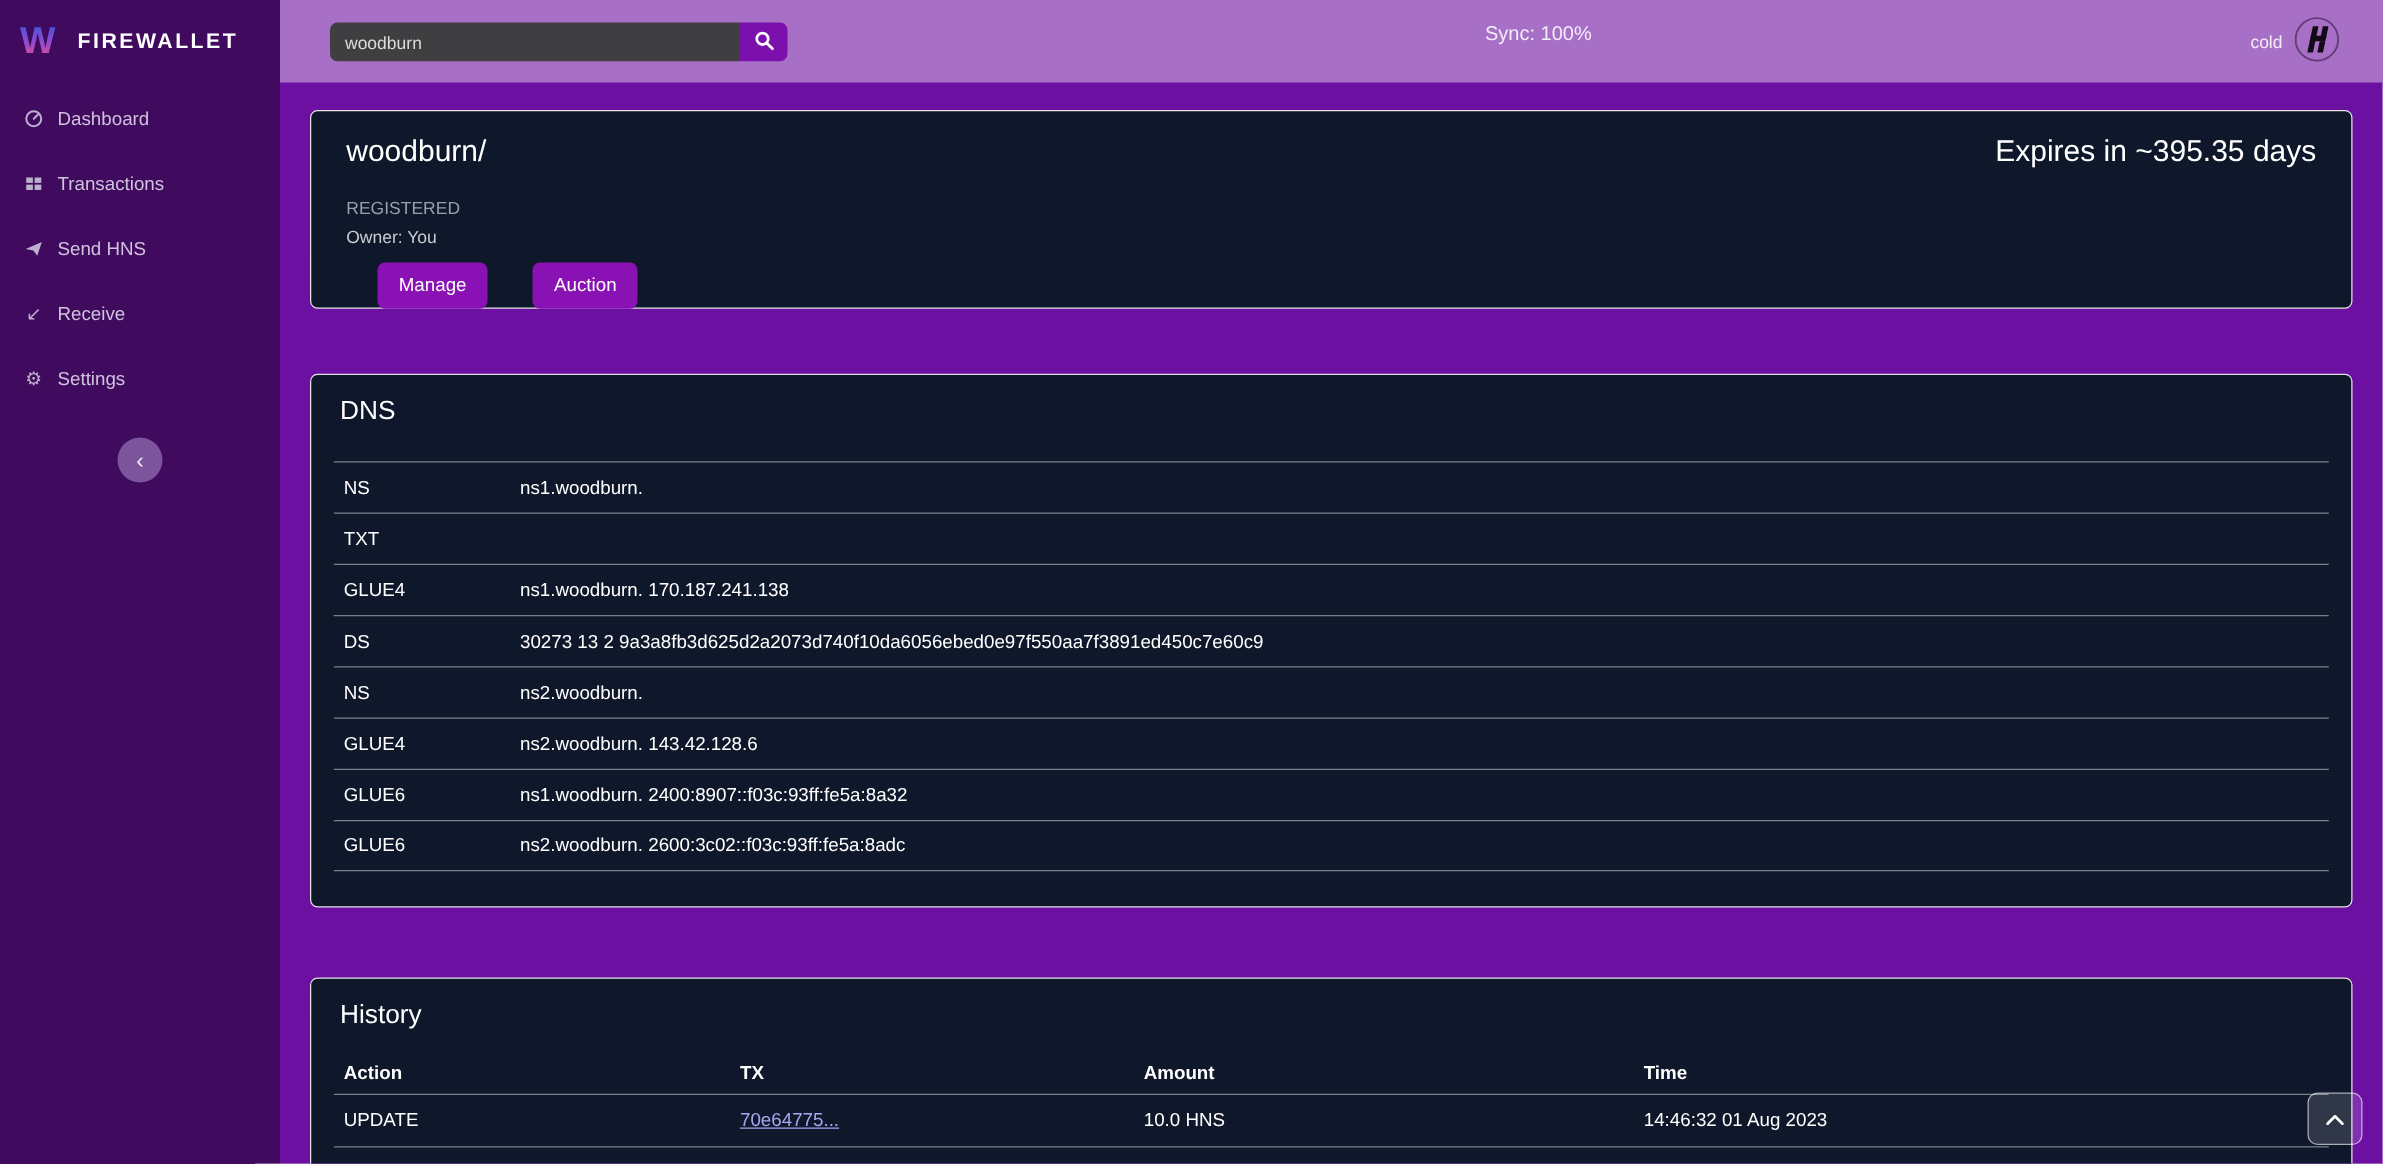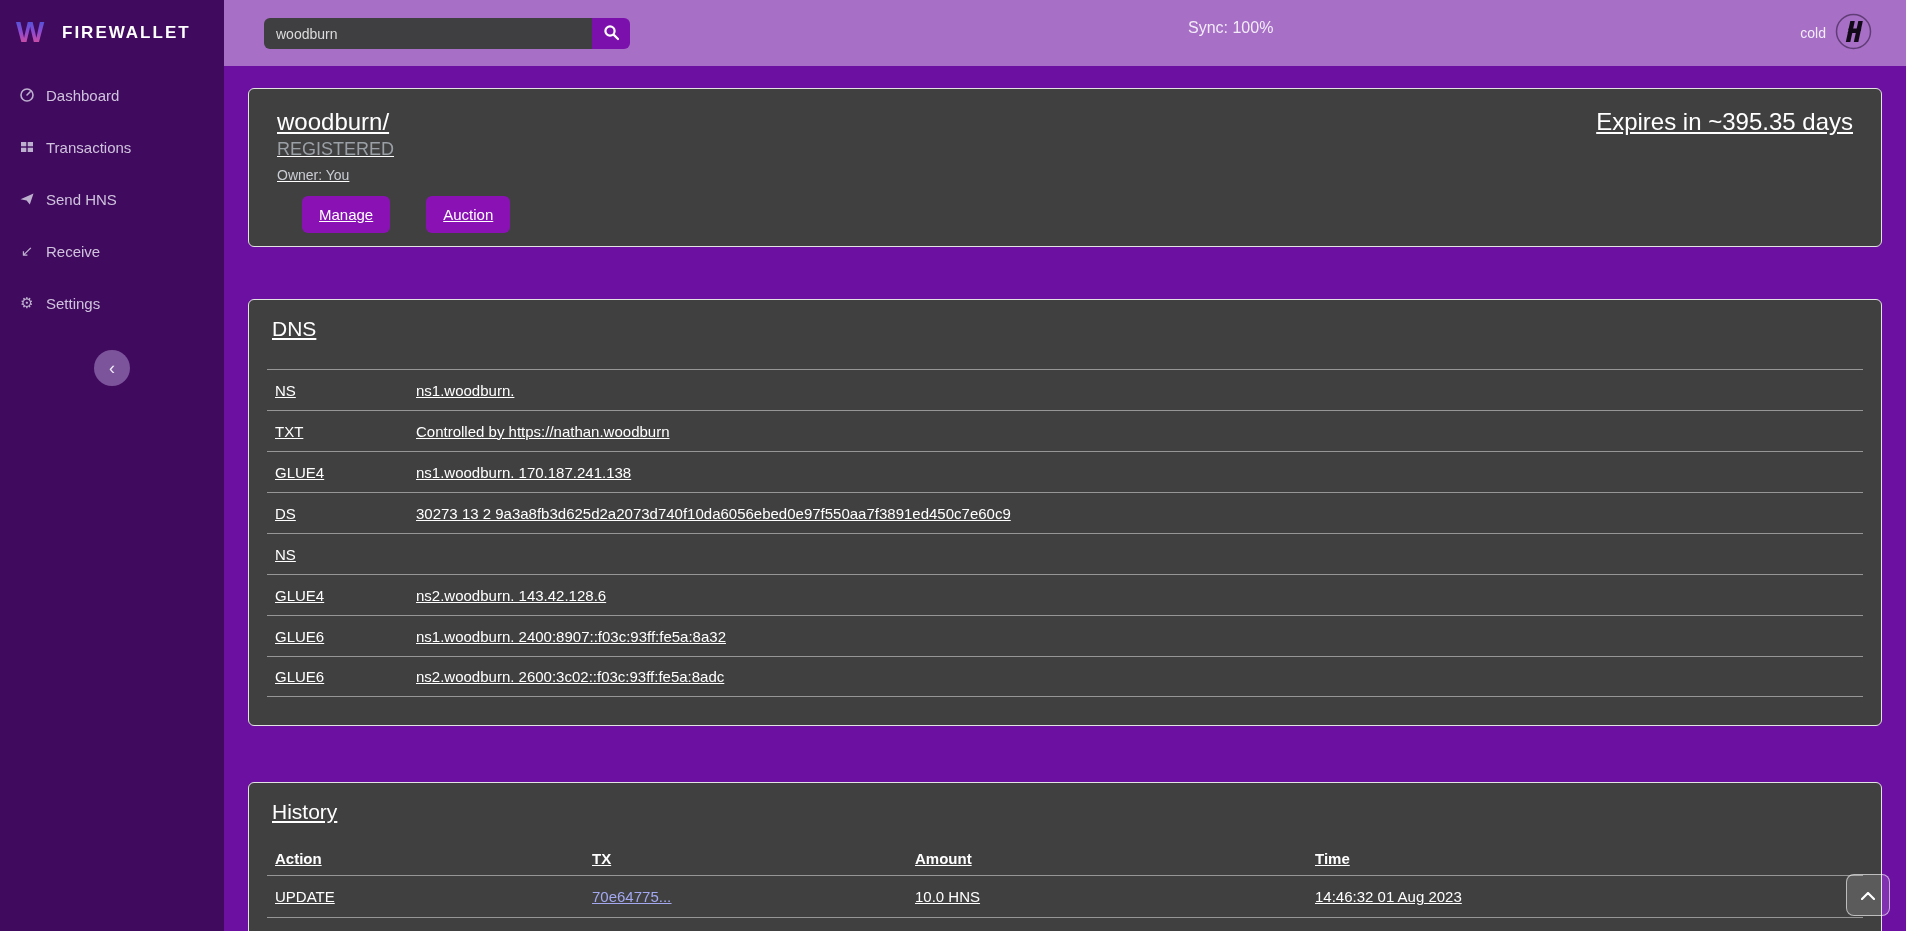--- a/index.html
+++ b/index.html
@@ -27,25 +27,25 @@
     border-radius:6px 0 0 6px; color:#dcdcdc; font-size:14px; padding:0 12px; }
   .search-btn { width:38px; height:31px; background:#7b10ad; border:none; border-radius:0 6px 6px 0;
     display:flex; align-items:center; justify-content:center; cursor:pointer; }
   .sync { position:absolute; left:964px; top:0; height:56px; display:flex; align-items:center;
     color:#f3ecf9; font-size:16px; }
   .wallet { position:absolute; right:34px; top:0; height:66px; display:flex; align-items:center;
     gap:9px; color:#f3ecf9; font-size:14px; cursor:pointer; }
 
   
   .main { flex:1; overflow:hidden; padding:22px 24px 0 24px; }
-  .card { background:#404040; border:1px solid #e3e3e3; border-radius:6px; color:#ffffff;text-decoration:underline; }
+  .card { background:#0f172a; border:1px solid #e3e3e3; border-radius:6px; color:#ffffff; }
 
   .domain-card { height:159px; padding:18px 28px; display:flex; justify-content:space-between; }
   .domain-title { font-size:24px; font-weight:400; line-height:30px; }
-  .domain-status { font-size:18px; color:#9aa0a6; margin-top:2px; }
+  .domain-status { font-size:14px; color:#9aa0a6; margin-top:21px; }
   .domain-owner { font-size:14px; color:#c9cdd3; margin-top:7px; }
   .domain-buttons { margin-top:13px; display:flex; gap:36px;margin-left:25px; }
   .btn { background:#8a12b5; color:#ffffff; border:none; border-radius:6px; padding:10px 17px;
     font-size:15px; cursor:pointer; font-family:inherit; }
   .domain-expires { font-size:24px; font-weight:400; line-height:30px; }
 
   .dns-card { margin-top:52px; padding:16px 18px 28px 18px; }
   .card-title { font-size:21px; font-weight:400; line-height:26px; margin:0 0 27px 5px; }
   .dns-row { display:flex; align-items:center; height:41px; font-size:15px;
     border-top:1px solid rgba(255,255,255,0.45); }
@@ -184,32 +184,32 @@
 
       <section class="card dns-card">
         <h2 class="card-title">DNS</h2>
         <div>
           <div class="dns-row">
             <span class="dns-type">NS</span>
             <span class="dns-value">ns1.woodburn.</span>
           </div>
           <div class="dns-row">
             <span class="dns-type">TXT</span>
-            <span class="dns-value">Controlled by https://nathan.woodburn</span>
           </div>
           <div class="dns-row">
             <span class="dns-type">GLUE4</span>
             <span class="dns-value">ns1.woodburn. 170.187.241.138</span>
           </div>
           <div class="dns-row">
             <span class="dns-type">DS</span>
             <span class="dns-value">30273 13 2 9a3a8fb3d625d2a2073d740f10da6056ebed0e97f550aa7f3891ed450c7e60c9</span>
           </div>
           <div class="dns-row">
             <span class="dns-type">NS</span>
+            <span class="dns-value">ns2.woodburn.</span>
           </div>
           <div class="dns-row">
             <span class="dns-type">GLUE4</span>
             <span class="dns-value">ns2.woodburn. 143.42.128.6</span>
           </div>
           <div class="dns-row">
             <span class="dns-type">GLUE6</span>
             <span class="dns-value">ns1.woodburn. 2400:8907::f03c:93ff:fe5a:8a32</span>
           </div>
           <div class="dns-row">

